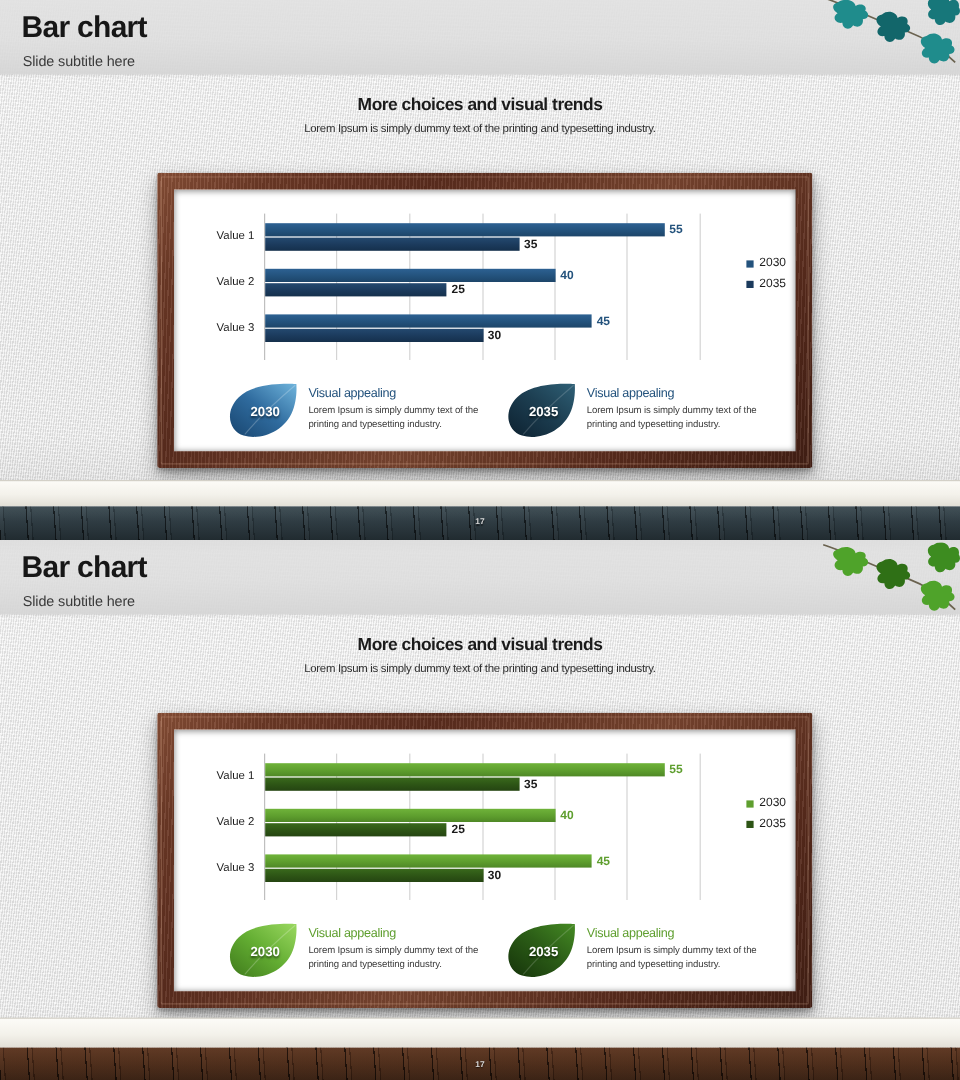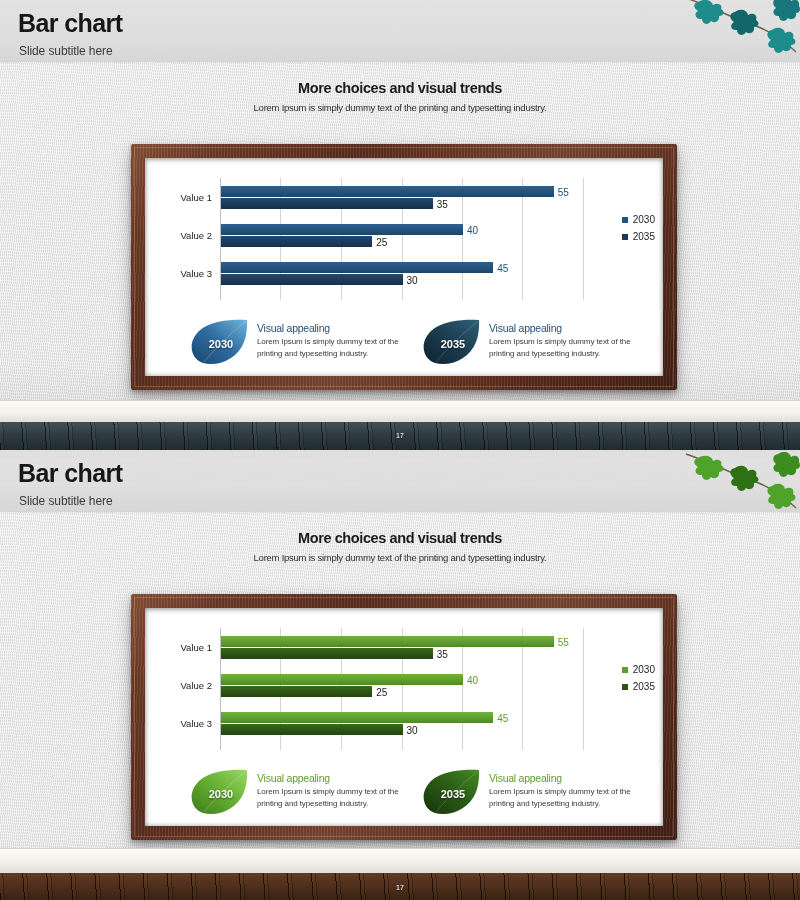--- a/index.html
+++ b/index.html
@@ -83,21 +83,21 @@
   .plot { position: absolute; left: 75px; top: 20px; right: 80px; bottom: 14px; }
   .gridline { position: absolute; top: 0; bottom: 0; width: 1px; background: #d4d4d4; }
   .axis-line { position: absolute; left: 0; top: 0; bottom: 0; width: 1px; background: #bfbfbf; }
   .cat-label {
     position: absolute; right: 100%; margin-right: 8px;
     font-size: 9.5px; color: #1d1d1d; white-space: nowrap; transform: translateY(-50%);
   }
   .bar { position: absolute; left: 1px; height: 11px; }
   .bar .val {
     position: absolute; left: 100%; top: 50%; transform: translateY(-50%);
-    margin-left: 4px; font-size: 10px; font-weight: normal; white-space: nowrap;
+    margin-left: 4px; font-size: 10px; font-weight: bold; white-space: nowrap;
   }
 
   .legend { position: absolute; right: 8px; top: 56px; }
   .legend-row { display: flex; align-items: center; margin-bottom: 6px; }
   .legend-swatch { width: 6px; height: 6px; margin-right: 5px; }
   .legend-label { font-size: 10px; color: #1d1d1d; }
 
   
   .info-row { position: relative; display: flex; padding: 4px 0 10px 44px; }
   .info-block { display: flex; width: 232px; }

